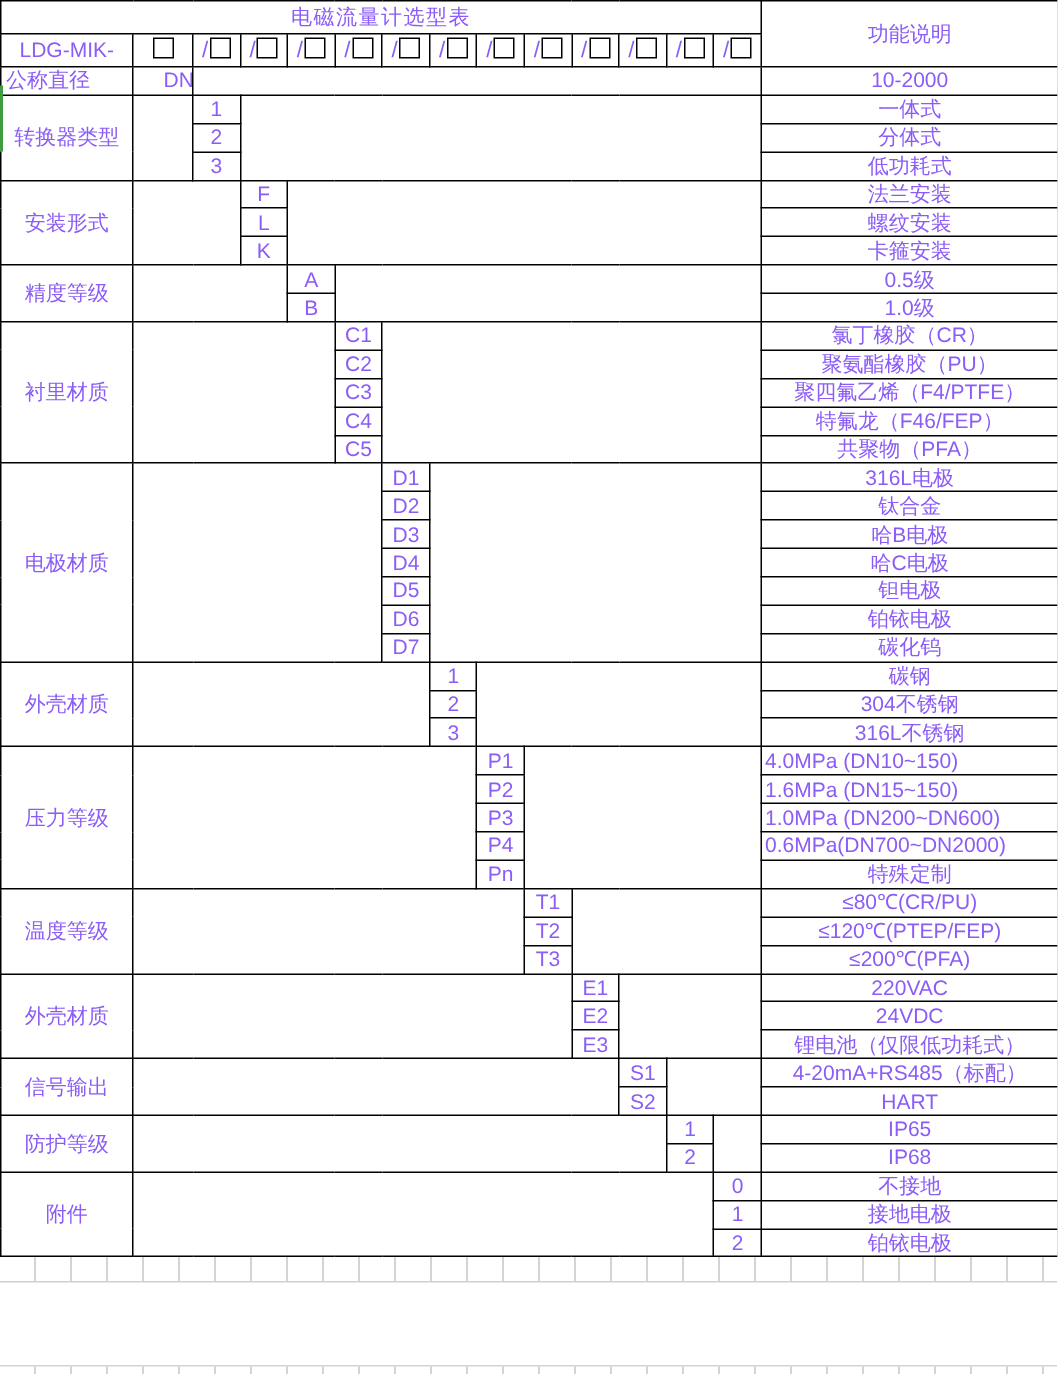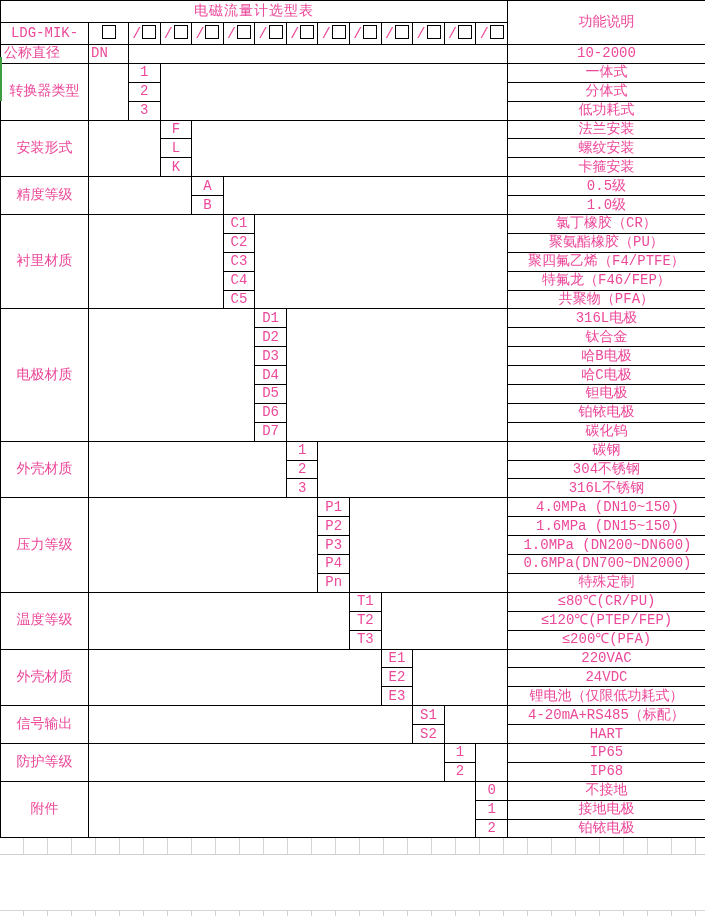--- a/index.html
+++ b/index.html
@@ -1,36 +1,36 @@
 <!DOCTYPE html>
 <html><head>
 <meta charset="utf-8">
 <style>
   html,body{margin:0;padding:0;background:#fff;}
   .sheet{
     position:relative;width:705px;height:916px;overflow:hidden;background:#fff;
-    font-family:Liberation Mono, monospace;
-    color:#ec4899;
+    font-family:Liberation Sans, sans-serif;
+    color:#8b5cf6;
   }
   table.sel{border-collapse:collapse;table-layout:fixed;width:705px;}
   table.sel td{
     border:1px solid #000;padding:0;overflow:hidden;white-space:nowrap;
     text-align:center;vertical-align:middle;font-size:14px;line-height:17px;
   }
   tr.r-hdr{height:22px;}
   tr.r-data{height:18.9px;}
   td.title{font-size:16px;letter-spacing:1px;}
   td.fn-hdr{font-size:15px;}
   td.model{font-size:15px;margin-top:10px;}
   td.cat{font-size:15px;}
   td.cat.left{text-align:left;padding-left:3px;}
   td.code{font-size:14px;}
-  td.code.left{text-align:left;padding-left:2px;}
+  td.code.left{text-align:left;padding-left:20px;}
   td.desc{font-size:14px;}
-  td.desc.left{text-align:center;padding-left:2px;}
+  td.desc.left{text-align:left;padding-left:2px;}
   td.boxcell{font-size:14px;}
   .box{
     display:inline-block;width:12px;height:12px;border:1px solid #000;
     background:#fff;vertical-align:-1px;
   }
   .slash{display:inline-block;margin-right:1px;font-size:15px;}
   .green-marker{
     position:absolute;left:0;top:57px;width:2px;height:44px;z-index:5;
   }
   .grid-gap{

